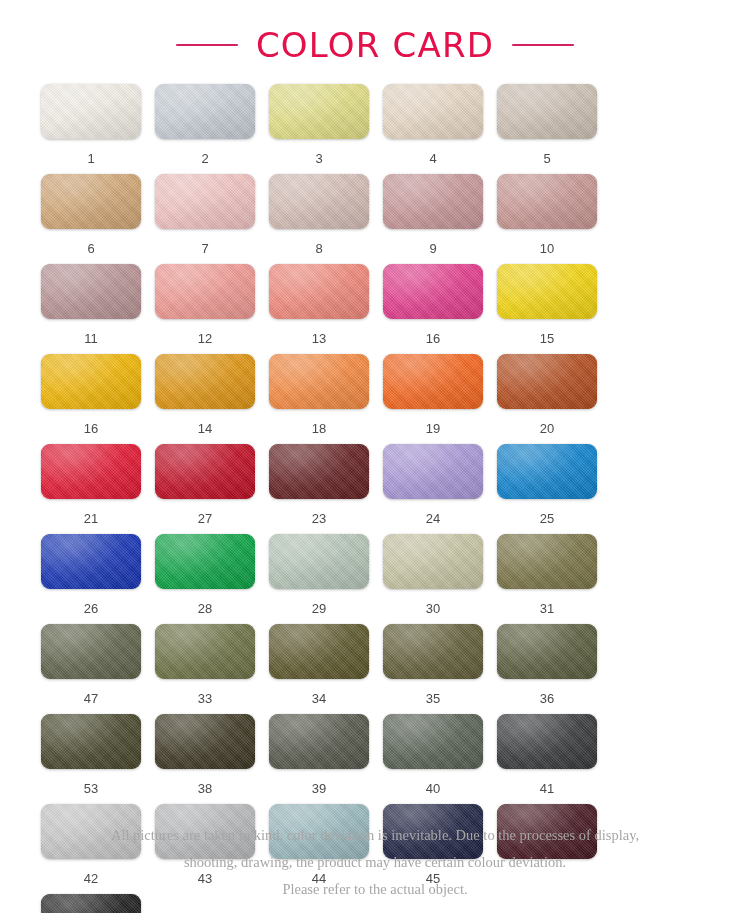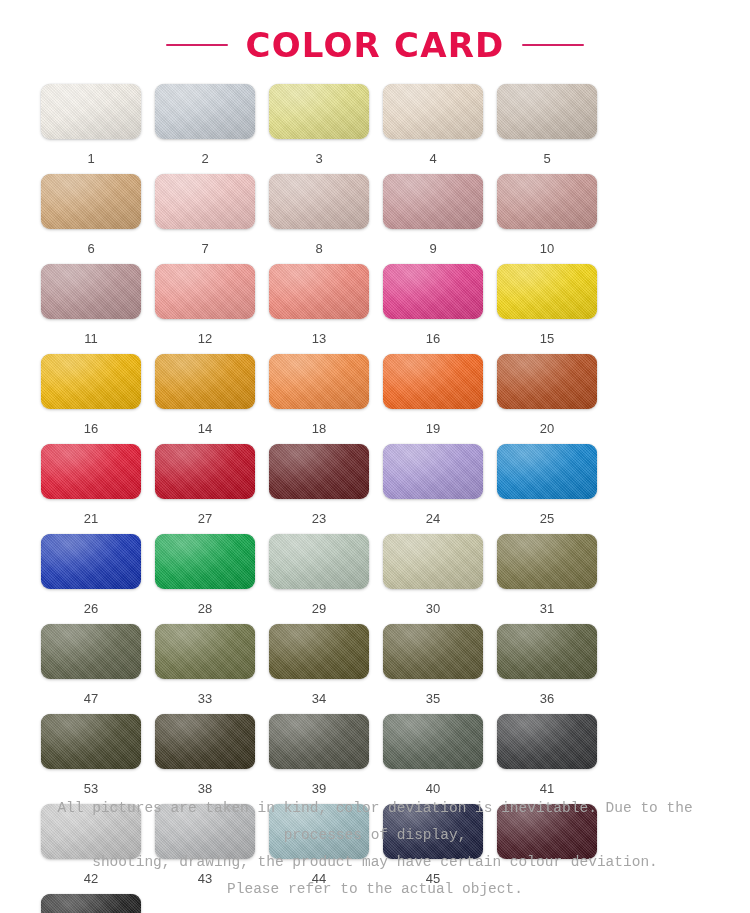--- a/index.html
+++ b/index.html
@@ -27,21 +27,21 @@
     height: 84px;
     padding-top: 6px;
   }
   .rule {
     width: 62px;
     height: 2px;
     border-radius: 1px;
   }
   .title {
     font-size: 34px;
-    font-weight: bold;
+    font-weight: normal;
     letter-spacing: 1.2px;
     line-height: 1;
     white-space: nowrap;
     font-family: "DejaVu Sans", sans-serif;
   }
 
   
   .grid {
     width: 688px;
     margin: 0 auto;
@@ -105,21 +105,21 @@
     bottom: 10px;
     width: 750px;
     text-align: center;
     padding: 0 28px;
   }
   .footer p {
     margin: 0;
     font-size: 14.5px;
     line-height: 27px;
     color: #a6a6a6;
-    font-family: Liberation Mono, monospace;
+    font-family: Liberation Serif, serif;
   }
 </style>
 </head>
 <body>
 
 <div class="page">
 
   <div class="header">
     <div class="rule" style="background: rgb(212, 31, 99);"></div>
     <div class="title" style="color: rgb(228, 16, 74);">COLOR CARD</div>

